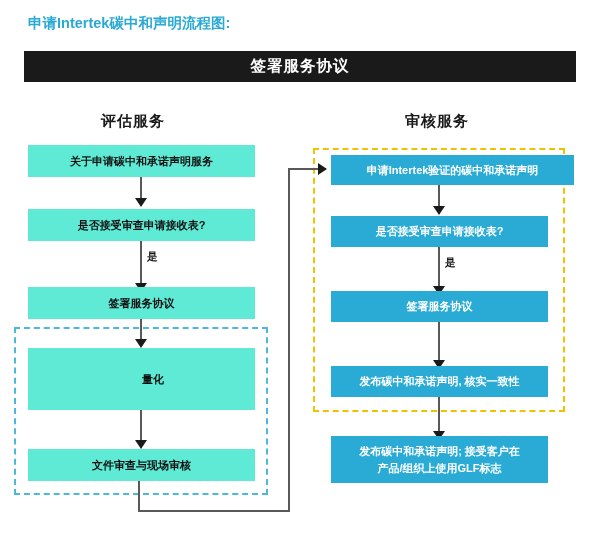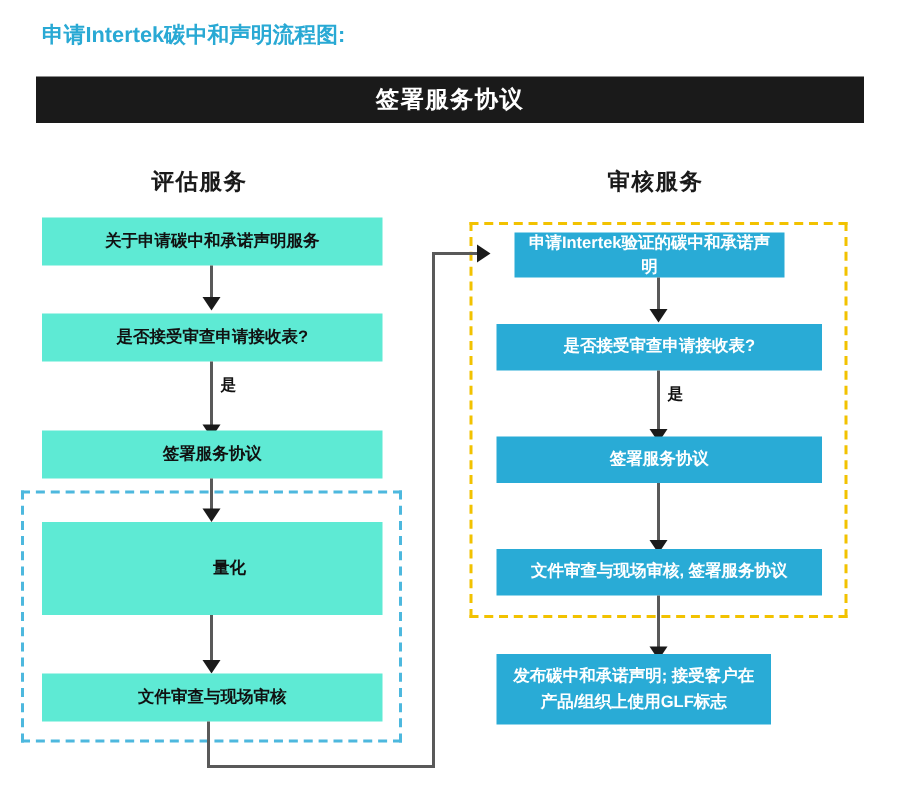--- a/index.html
+++ b/index.html
@@ -204,39 +204,39 @@
   <div class="arrow-down" style="left:135px; top:440px;"></div>
 
   <div class="node yellow" style="left:28px; top:449px; width:227px; height:32px;">文件审查与现场审核</div>
 
   <div class="vline" style="left:138px; top:481px; height:31px;"></div>
   <div class="hline" style="left:138px; top:510px; width:152px;"></div>
   <div class="vline" style="left:288px; top:168px; height:344px;"></div>
   <div class="hline" style="left:288px; top:168px; width:33px;"></div>
   <div class="arrow-right" style="left:318px; top:163px;"></div>
 
-  <div class="node blue" style="left:331px; top:155px; width:180px; height:30px;margin-left:12px;">申请Intertek验证的碳中和承诺声明</div>
+  <div class="node blue" style="left:331px; top:155px; width:243px; height:30px;">申请Intertek验证的碳中和承诺声明</div>
 
   <div class="vline" style="left:438px; top:185px; height:25px;"></div>
   <div class="arrow-down" style="left:433px; top:206px;"></div>
 
   <div class="node blue" style="left:331px; top:216px; width:217px; height:31px;">是否接受审查申请接收表?</div>
 
   <div class="vline" style="left:438px; top:247px; height:43px;"></div>
   <div class="edge-label" style="left:445px; top:256px;">是</div>
   <div class="arrow-down" style="left:433px; top:286px;"></div>
 
   <div class="node blue" style="left:331px; top:291px; width:217px; height:31px;">签署服务协议</div>
 
   <div class="vline" style="left:438px; top:322px; height:42px;"></div>
   <div class="arrow-down" style="left:433px; top:360px;"></div>
 
-  <div class="node blue" style="left:331px; top:366px; width:217px; height:31px;">文件审查与现场审核, 签署服务协议</div>
+  <div class="node blue" style="left:331px; top:366px; width:217px; height:31px;">发布碳中和承诺声明, 核实一致性</div>
 
   <div class="vline" style="left:438px; top:397px; height:38px;"></div>
   <div class="arrow-down" style="left:433px; top:431px;"></div>
 
-  <div class="node blue" style="left:331px; top:436px; width:183px; height:47px;">
+  <div class="node blue" style="left:331px; top:436px; width:217px; height:47px;">
     <span class="title-line">发布碳中和承诺声明; 接受客户在</span>
     <span class="title-line">产品/组织上使用GLF标志</span>
   </div>
 
 </div>
 
 </body></html>

